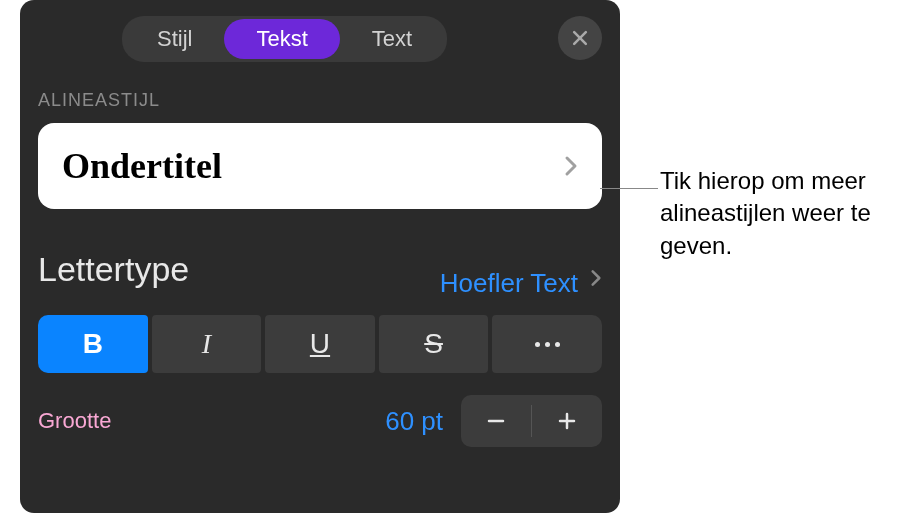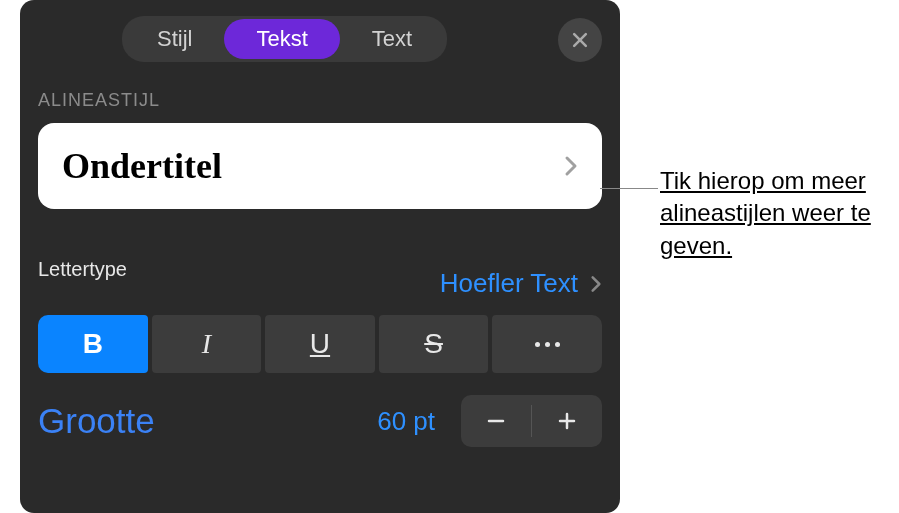--- a/index.html
+++ b/index.html
@@ -16,21 +16,21 @@
       top: 0;
       width: 600px;
       height: 513px;
       background: #2a2a2a;
       border-radius: 14px;
       padding: 16px 18px;
       color: #fff;
     }
     .tabs {
       display: flex;
-      align-items: flex-end;
+      align-items: flex-start;
       gap: 18px;
     }
     .tab-group {
       display: flex;
       background: #3a3a3a;
       border-radius: 22px;
       padding: 3px;
       flex: 0 0 auto;
       margin-left: 84px;
     }
@@ -84,28 +84,27 @@
     .chevron-right {
       color: #a0a0a0;
     }
     .row {
       display: flex;
       align-items: center;
       justify-content: space-between;
       margin-top: 30px;
     }
     .row-label {
-      font-size: 20px;
+      font-size: 34px;
       color: #e8e8e8;
     }
     .row-value {
       font-size: 26px;
       color: #2e90ff;
       display: flex;
-      align-items: center;
       gap: 12px;
       margin-top: 29px;
     }
     .row-value .chev { color: #888; }
     .style-buttons {
       display: flex;
       gap: 4px;
       margin-top: 16px;
     }
     .style-btn {
@@ -131,28 +130,27 @@
     .style-btn.italic { font-style: italic; font-family: Georgia, serif; }
     .underline-glyph { text-decoration: underline; }
     .strike-glyph { text-decoration: line-through; }
     .size-row {
       display: flex;
       align-items: center;
       margin-top: 22px;
       gap: 18px;
     }
     .size-label {
-      font-size: 35px;
-      color: #3b82f6;
+      font-size: 22px;
+      color: #f9a8d4;
     }
     .size-value {
       font-size: 26px;
       color: #2e90ff;
       margin-left: auto;
-      margin-right: 8px;
     }
     .stepper {
       display: flex;
       background: #3c3c3c;
       border-radius: 10px;
       overflow: hidden;
     }
     .stepper-btn {
       width: 70px;
       height: 52px;
@@ -168,21 +166,20 @@
       margin: 10px 0;
     }
     .callout {
       position: absolute;
       left: 660px;
       top: 165px;
       width: 225px;
       font-size: 24px;
       line-height: 1.35;
       color: #000;
-      text-decoration: underline;
     }
     .callout-line {
       position: absolute;
       left: 600px;
       top: 188px;
       width: 58px;
       height: 1px;
       background: #888;
     }
     .dots {

